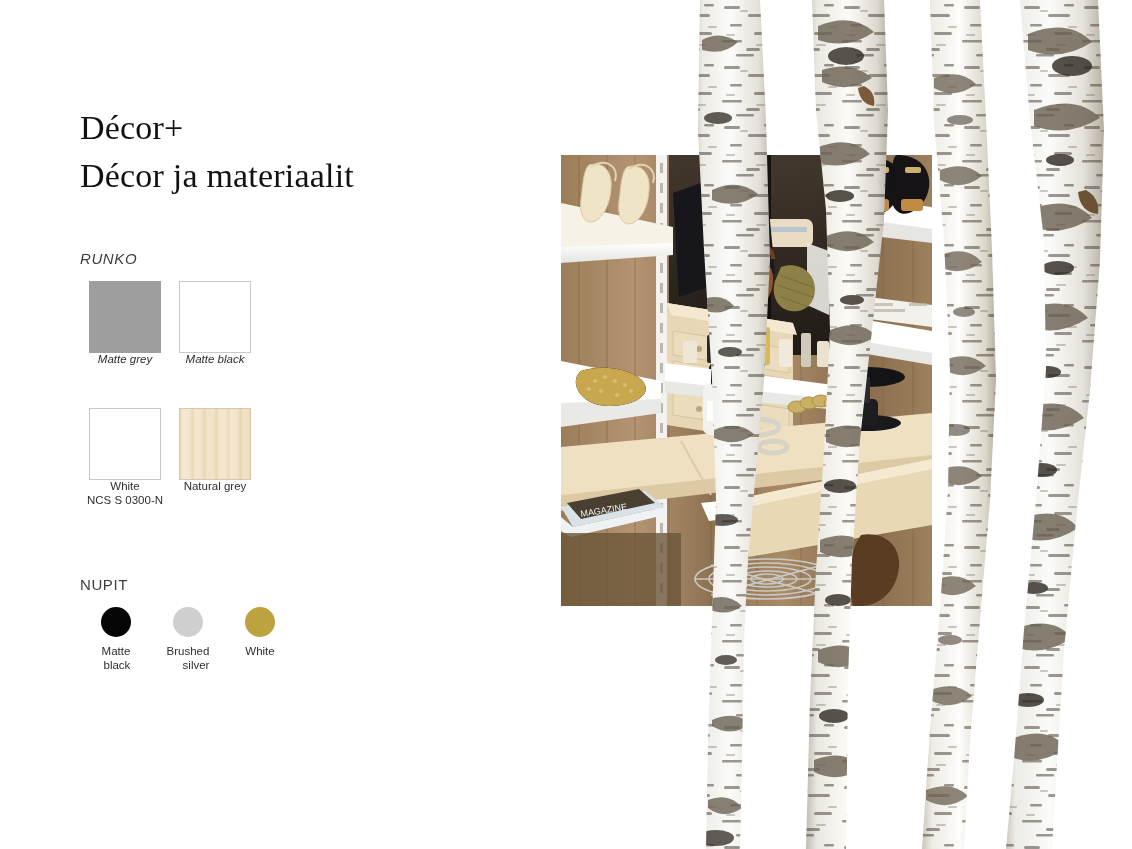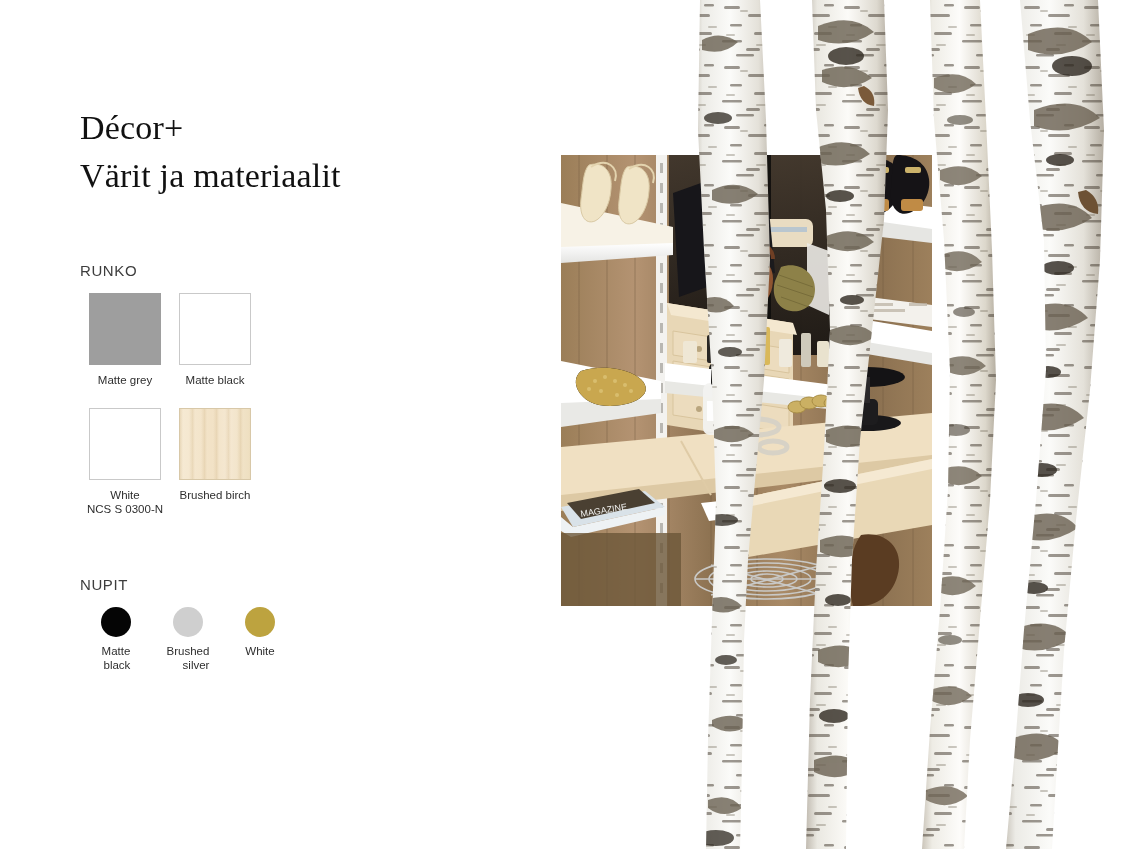--- a/index.html
+++ b/index.html
@@ -18,21 +18,21 @@
     font-family:"Liberation Serif", serif;
     font-size:34px;
     line-height:48px;
     color:#111111;
     letter-spacing:0.2px;
     white-space:nowrap;
   }
 
   
   .section{position:absolute;left:80px;}
-  .sec-runko{top:262px;}
+  .sec-runko{top:250px;font-style:italic;}
   .sec-puiset{top:408px;}
   .sec-nupit{top:576px;}
 
   .sec-heading{
     font-size:15px;
     font-weight:400;
     color:#3d3d3d;
     letter-spacing:0.6px;
     margin:0 0 14px 0;
     white-space:nowrap;
@@ -50,21 +50,21 @@
   .sw-birch{
     border:1px solid #d8c8a8;
     background:
       repeating-linear-gradient(90deg,
         rgba(206,178,130,.32) 0px, rgba(206,178,130,0) 3px,
         rgba(206,178,130,0) 9px, rgba(206,178,130,.22) 12px),
       linear-gradient(90deg,#f6ead4 0%,#f2e2c6 45%,#f5e8d2 70%,#eedfc0 100%);
   }
 
   .sw-label{
-    margin-top:9px;
+    margin-top:0;
     font-size:11.5px;
     line-height:13.5px;
     color:#2e2e2e;
     text-align:center;
     white-space:pre-line;
   }
 
   
   .knob-row{display:flex;align-items:flex-start;}
   .knob-cell{width:72px;display:flex;flex-direction:column;align-items:center;}
@@ -88,21 +88,21 @@
   .trees{position:absolute;left:0;top:0;width:1132px;height:849px;pointer-events:none;}
   .trees svg{display:block;width:1132px;height:849px;}
 </style>
 </head>
 <body>
 
 <div class="page">
 
   <div class="title-block">
     <div class="title-line">Décor+</div>
-    <div class="title-line">Värit ja materiaalit</div>
+    <div class="title-line">Décor ja materiaalit</div>
   </div>
 
   <div class="section sec-runko">
     <div class="sec-heading">RUNKO</div>
     <div class="swatch-row">
       <div class="swatch-cell">
         <span class="sw sw-grey"></span>
         <span class="sw-label">Matte grey</span>
       </div>
       <div class="swatch-cell">
@@ -114,21 +114,21 @@
 
   <div class="section sec-puiset">
     <div class="swatch-row">
       <div class="swatch-cell">
         <span class="sw sw-white"></span>
         <span class="sw-label">White
 NCS S 0300-N</span>
       </div>
       <div class="swatch-cell">
         <span class="sw sw-birch"></span>
-        <span class="sw-label">Brushed birch</span>
+        <span class="sw-label">Natural grey</span>
       </div>
     </div>
   </div>
 
   <div class="section sec-nupit">
     <div class="sec-heading">NUPIT</div>
     <div class="knob-row">
       <div class="knob-cell">
         <span class="knob knob-black"></span>
         <span class="knob-label">Matte

